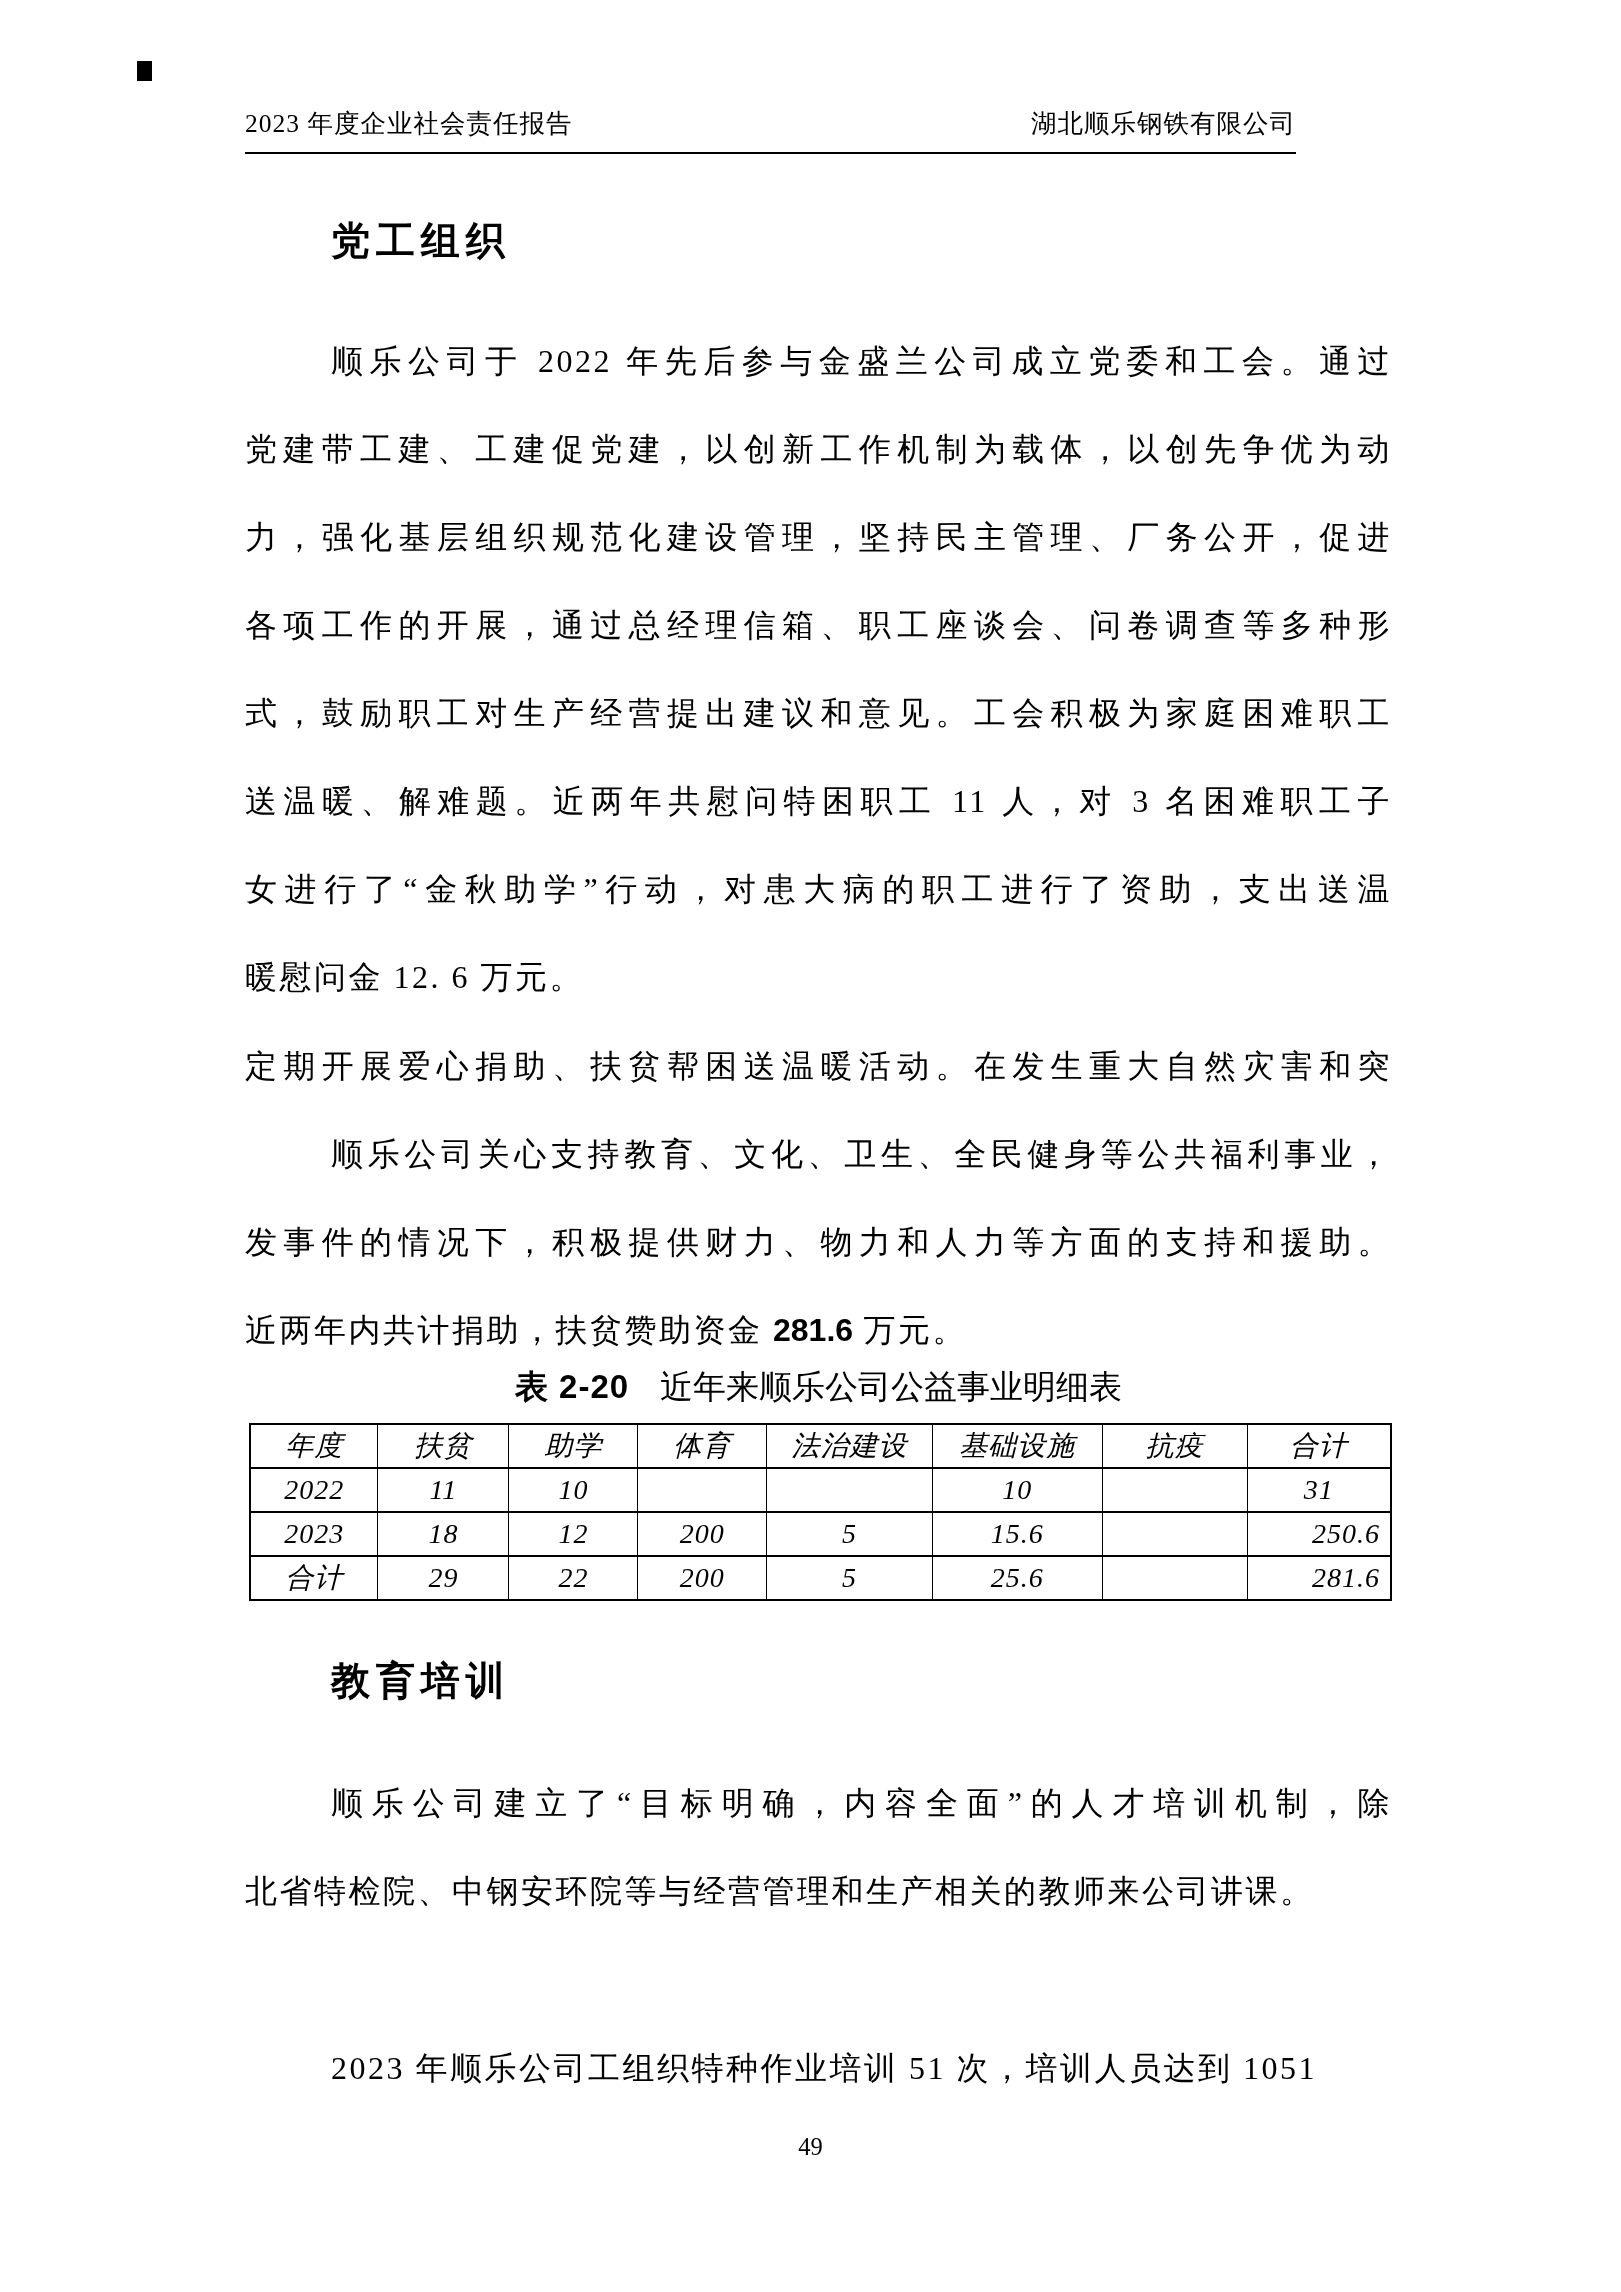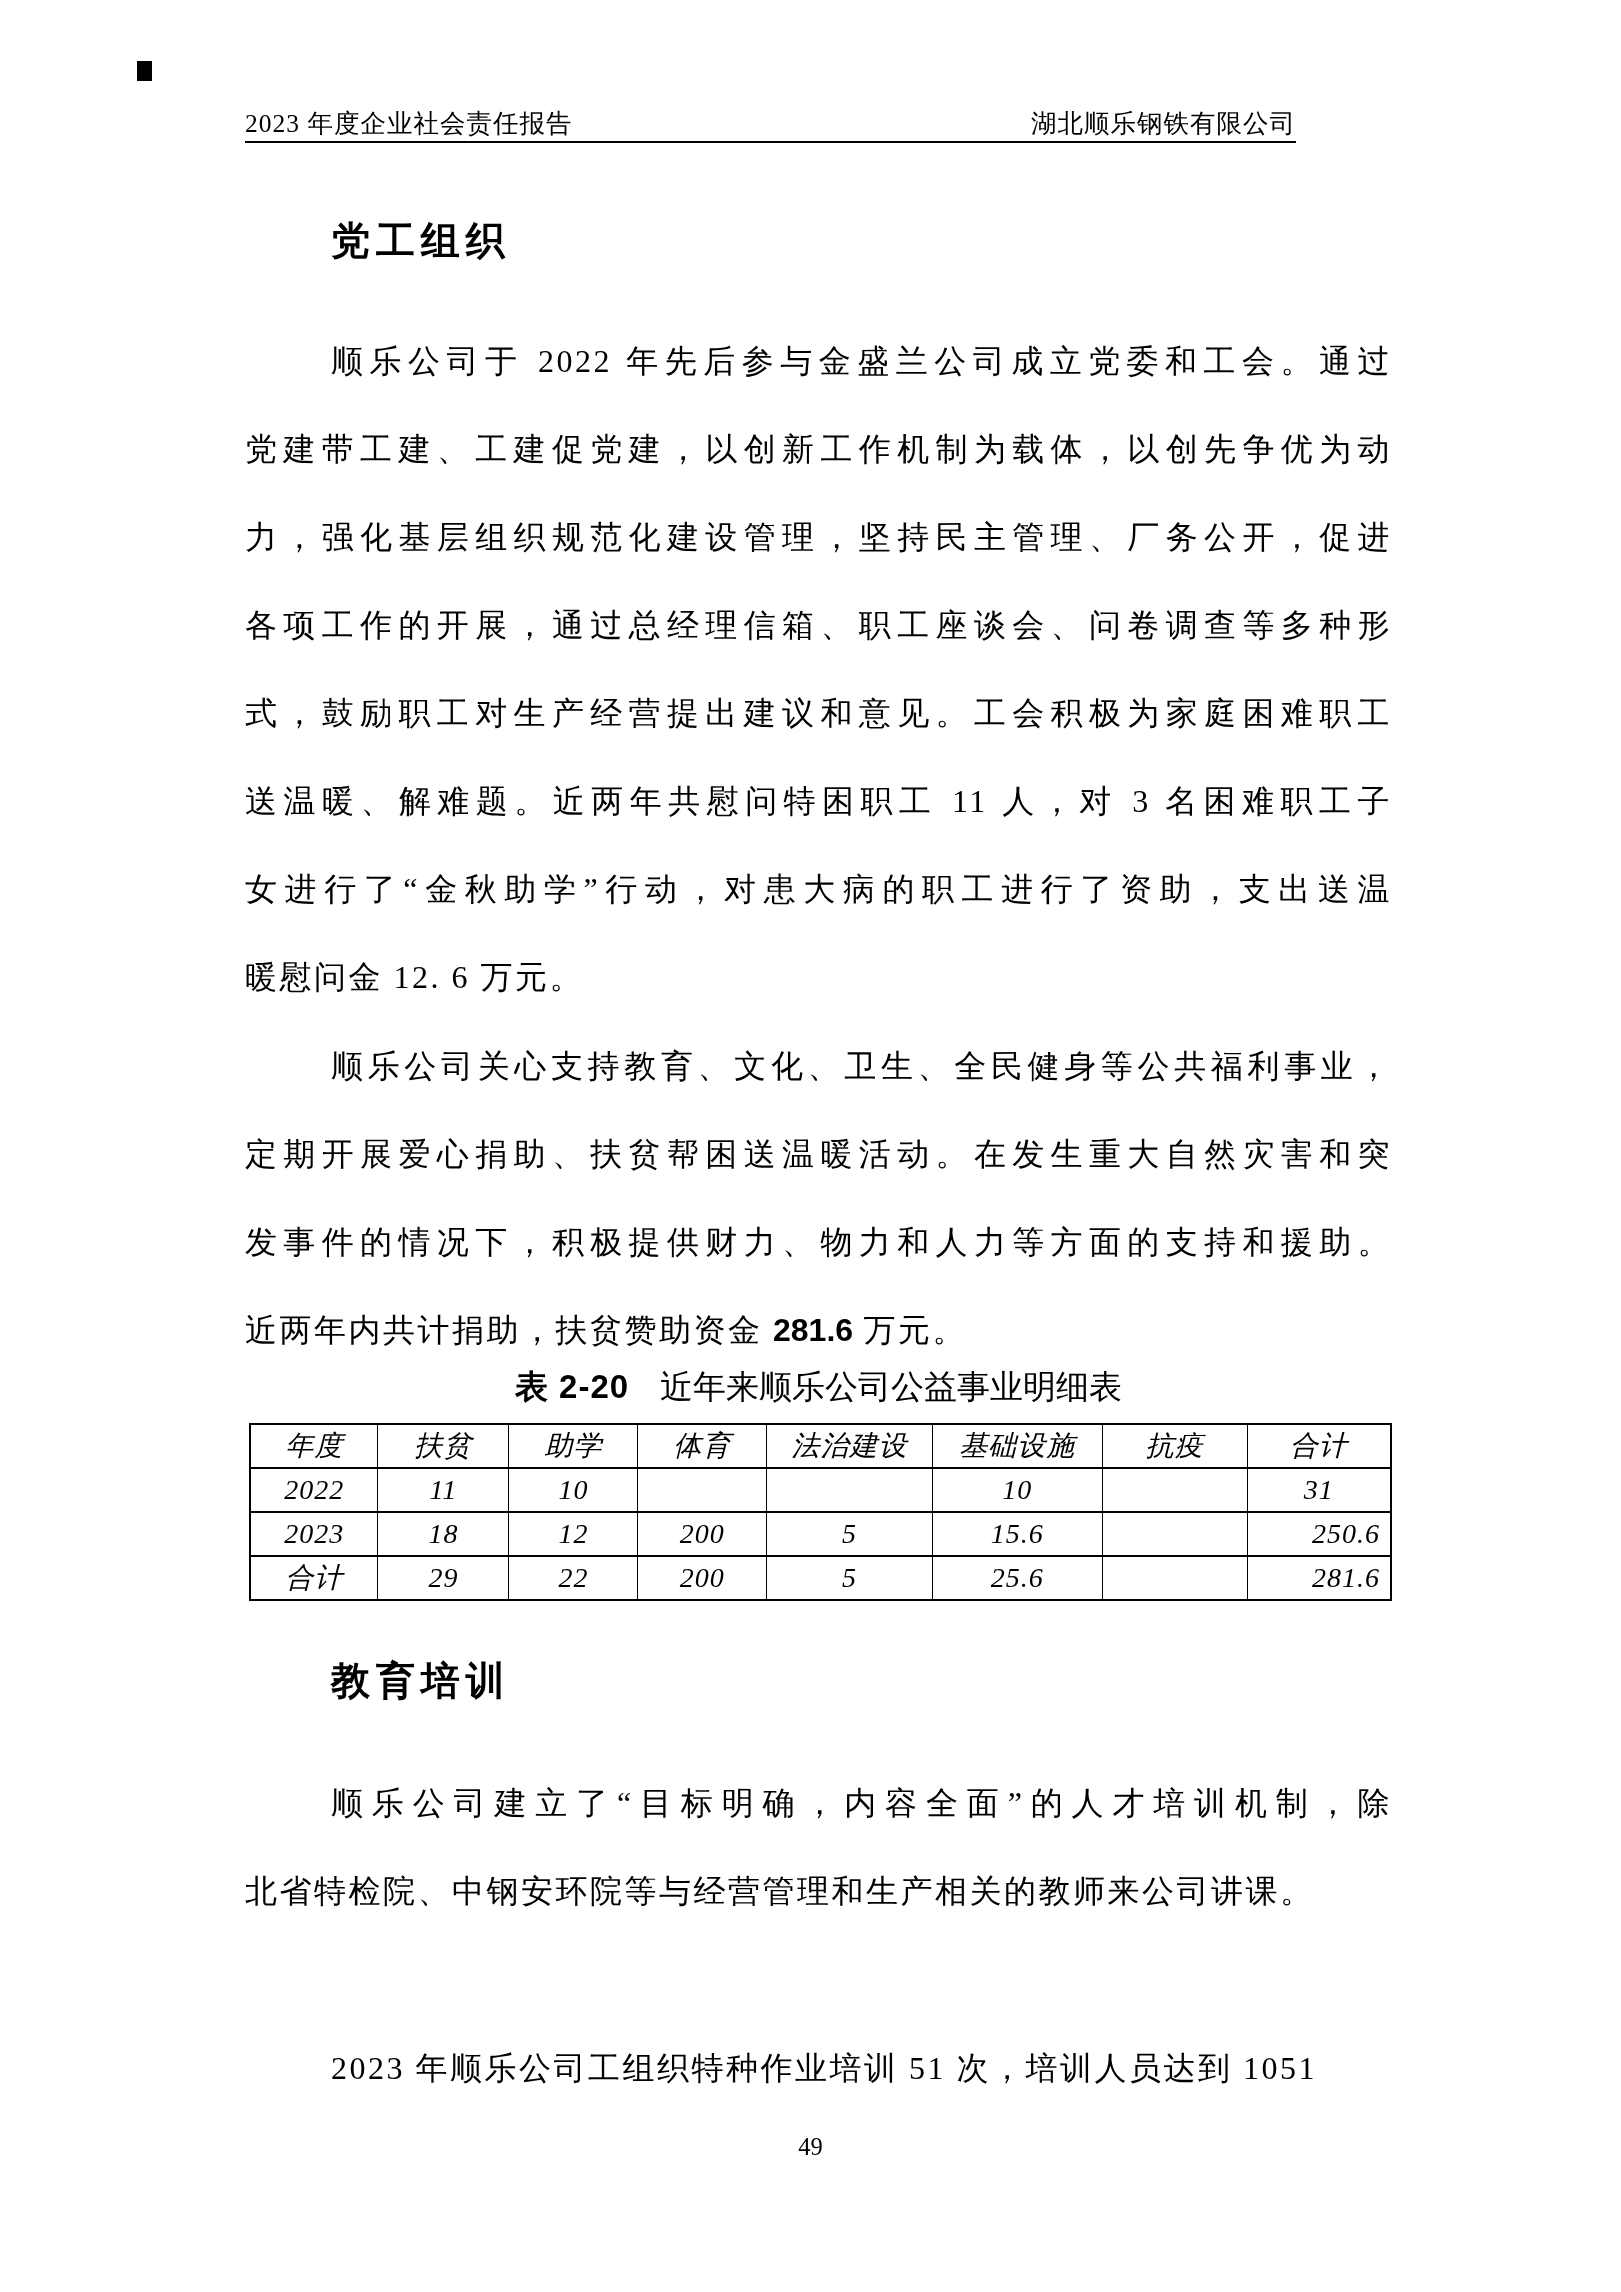--- a/index.html
+++ b/index.html
@@ -14,21 +14,21 @@
   }
 
   
   .artifact { position:absolute; left:137px; top:61px; width:14.7px; height:19.6px; background:#000; }
 
   
   .header {
     position:absolute; left:245px; top:106px; width:1051px;
     display:flex; justify-content:space-between; align-items:flex-end;
     font-size:25.5px; letter-spacing:1px;
-    border-bottom:2.9px solid #000; padding-bottom:0;
+    border-bottom:2.9px solid #000; padding-bottom:11px;
   }
 
   
   .sec-heading {
     position:absolute; left:331px;
     font-family:"Liberation Sans","DejaVu Sans",sans-serif;
     font-weight:700; font-size:39px; letter-spacing:5.9px;
   }
   #heading-party { top:214px; }
   #heading-edu   { top:1654px; }
@@ -111,22 +111,22 @@
       <div class="line">党建带工建、工建促党建，以创新工作机制为载体，以创先争优为动</div>
       <div class="line">力，强化基层组织规范化建设管理，坚持民主管理、厂务公开，促进</div>
       <div class="line">各项工作的开展，通过总经理信箱、职工座谈会、问卷调查等多种形</div>
       <div class="line">式，鼓励职工对生产经营提出建议和意见。工会积极为家庭困难职工</div>
       <div class="line">送温暖、解难题。近两年共慰问特困职工 11 人，对 3 名困难职工子</div>
       <div class="line">女进行了“金秋助学”行动，对患大病的职工进行了资助，支出送温</div>
       <div class="line last">暖慰问金 12. 6 万元。</div>
     </div>
 
   <div class="para" id="para-2">
+      <div class="line">定期开展爱心捐助、扶贫帮困送温暖活动。在发生重大自然灾害和突</div>
       <div class="line first">顺乐公司关心支持教育、文化、卫生、全民健身等公共福利事业，</div>
-      <div class="line">定期开展爱心捐助、扶贫帮困送温暖活动。在发生重大自然灾害和突</div>
       <div class="line">发事件的情况下，积极提供财力、物力和人力等方面的支持和援助。</div>
       <div class="line last"><span>近两年内共计捐助，扶贫赞助资金 </span><span class="bold-num">281.6</span><span> 万元。</span></div>
     </div>
 
   <div class="table-title">
     <span class="label">表 2-20</span><span>近年来顺乐公司公益事业明细表</span>
   </div>
 
   <table class="data">
     <colgroup>

